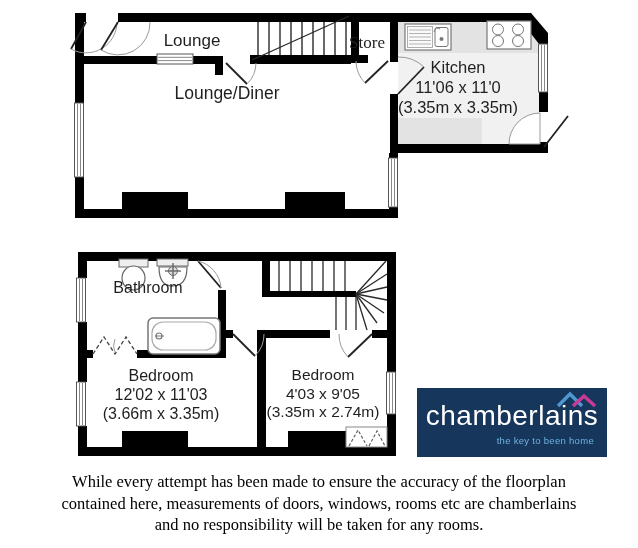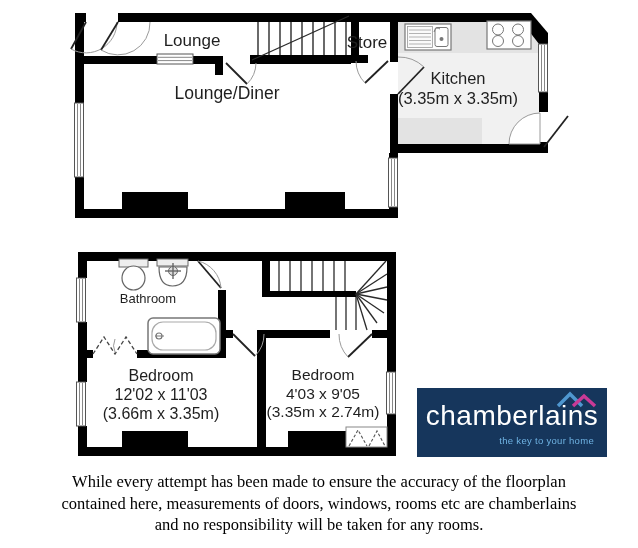--- a/index.html
+++ b/index.html
@@ -254,34 +254,35 @@
         <polyline points="349,446 358,430 367,446" fill="none" stroke="#555" stroke-width="1.1" stroke-dasharray="3,2"></polyline>
         <polyline points="369,446 377,431 385,446" fill="none" stroke="#555" stroke-width="1.1" stroke-dasharray="3,2"></polyline>
       </g>
     </g>
   </svg>
 
   <div class="label" style="left:142px; top:31px; width:100px; font-size:17px;">
     <div class="room-name">Lounge</div>
   </div>
 
-  <div class="label" style="left:339px; top:33px; width:56px; font-size:17px;">
+  <div class="label" style="left:339px; top:33px; width:56px; font-size:17px;font-family:Liberation Serif, serif;">
     <div class="room-name">Store</div>
   </div>
 
-  <div class="label" style="left:388px; top:68px; width:140px; font-size:16.5px; line-height:20px;">
+  <div class="label" style="left:388px; top:57px; width:140px; font-size:16.5px; line-height:20px;">
     <div class="room-name">Kitchen</div>
+    <div>11'06 x 11'0</div>
     <div>(3.35m x 3.35m)</div>
   </div>
 
   <div class="label" style="left:132px; top:83px; width:190px; font-size:17.5px; line-height:21px;">
     <div class="room-name">Lounge/Diner</div>
   </div>
 
-  <div class="label" style="left:98px; top:289px; width:100px; font-size:13px;text-align:center;">
+  <div class="label" style="left:98px; top:278px; width:100px; font-size:16px;text-align:center;">
     <div class="room-name">Bathroom</div>
   </div>
 
   <div class="label" style="left:75px; top:366px; width:172px; font-size:16px; line-height:19px;">
     <div class="room-name">Bedroom</div>
     <div>12'02 x 11'03</div>
     <div>(3.66m x 3.35m)</div>
   </div>
 
   <div class="label" style="left:250px; top:366px; width:146px; font-size:15.5px; line-height:18.5px;">
@@ -289,21 +290,21 @@
     <div>4'03 x 9'05</div>
     <div>(3.35m x 2.74m)</div>
   </div>
 
   <div id="logo-box" style="background-color: rgb(22, 54, 92);">
     <svg id="logo-roof" width="42" height="17" viewBox="0 0 42 17">
       <polyline points="2,15 14,3 26,15" fill="none" stroke-width="3.5" stroke="#4f97d0"></polyline>
       <polyline points="17,15 28,5 39,15" fill="none" stroke-width="3.5" stroke="#c93a96"></polyline>
     </svg>
     <div id="logo-brand" style="color: rgb(255, 255, 255);">chamberlains</div>
-    <div id="logo-tagline" style="color: rgb(111, 179, 227);">the key to your home</div>
+    <div id="logo-tagline" style="color: rgb(111, 179, 227);">the key to been home</div>
   </div>
 
   <div id="disclaimer">
     <div>While every attempt has been made to ensure the accuracy of the floorplan</div>
     <div>contained here, measurements of doors, windows, rooms etc are chamberlains</div>
     <div>and no responsibility will be taken for any rooms.</div>
   </div>
 
 </div>
 

